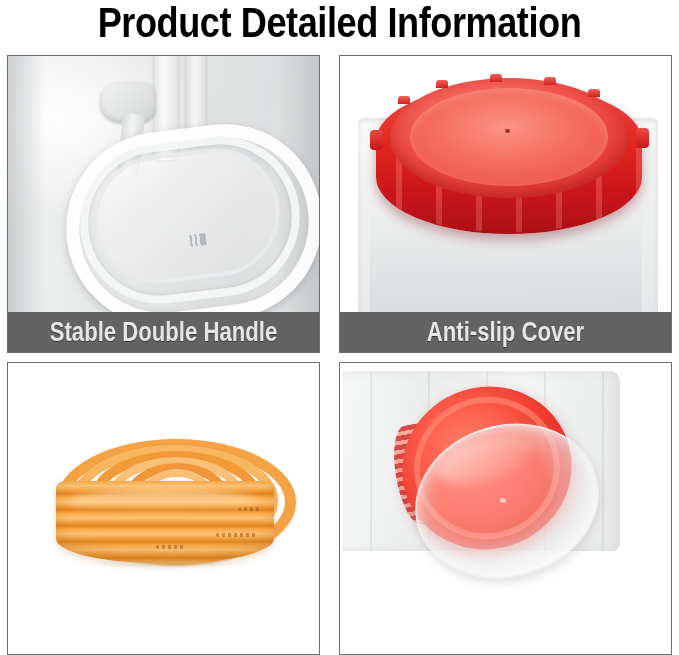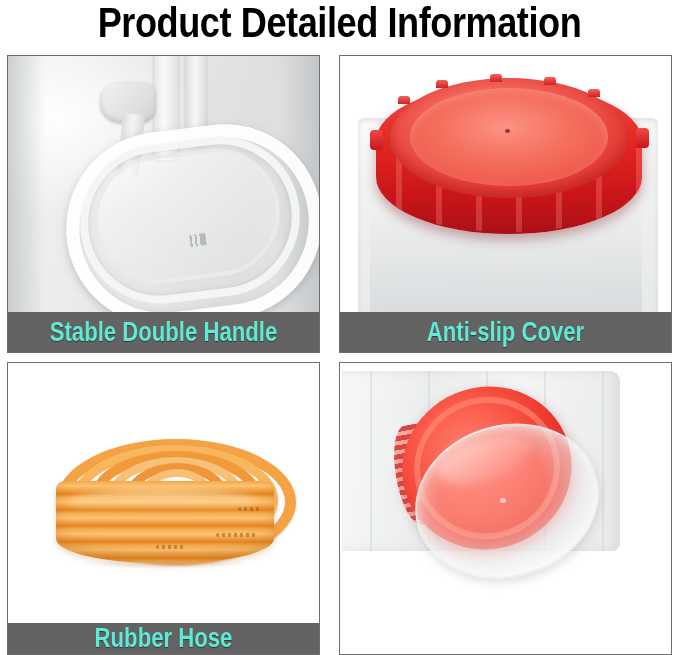--- a/index.html
+++ b/index.html
@@ -62,21 +62,21 @@
     overflow: hidden;
   }
   .panel.row-bottom .photo { height: 262px; }
 
   
   .caption-bar {
     position: absolute;
     left: 0; right: 0; bottom: 0;
     height: 40px;
     background: #636363;
-    color: #5eead4;
+    color: #e5e5e5;
     text-align: center;
     overflow: hidden;
   }
   .panel.row-bottom .caption-bar { height: 31px; }
 
   .caption-text {
     display: block;
     width: 100%;
     font-family: "Liberation Sans", sans-serif;
     font-weight: 700;
@@ -375,23 +375,20 @@
         <div class="ring" style="left:70px;  top:28px; width:84px;  height:48px;  border-width:9px;  border-color:#f0963a;"></div>
         <div class="ring" style="left:86px;  top:34px; width:54px;  height:34px;  border-width:8px;  border-color:#fabf74;"></div>
       </div>
       <div class="body"></div>
       <div class="body-hi"></div>
       <div class="print p1"></div>
       <div class="print p2"></div>
       <div class="print p3"></div>
       <div class="ground"></div>
     </div>
-    <div class="caption-bar">
-      <span class="caption-text">Rubber Hose</span>
-    </div>
   </div>
 
   <div class="panel col-right row-bottom">
     <div class="photo ph-hdpe">
       <div class="can-body"></div>
       <div class="can-ribs"></div>
       <div class="cast-shadow"></div>
       <div class="cap-teeth"></div>
       <div class="cap-disc"></div>
       <div class="cap-ring"></div>

